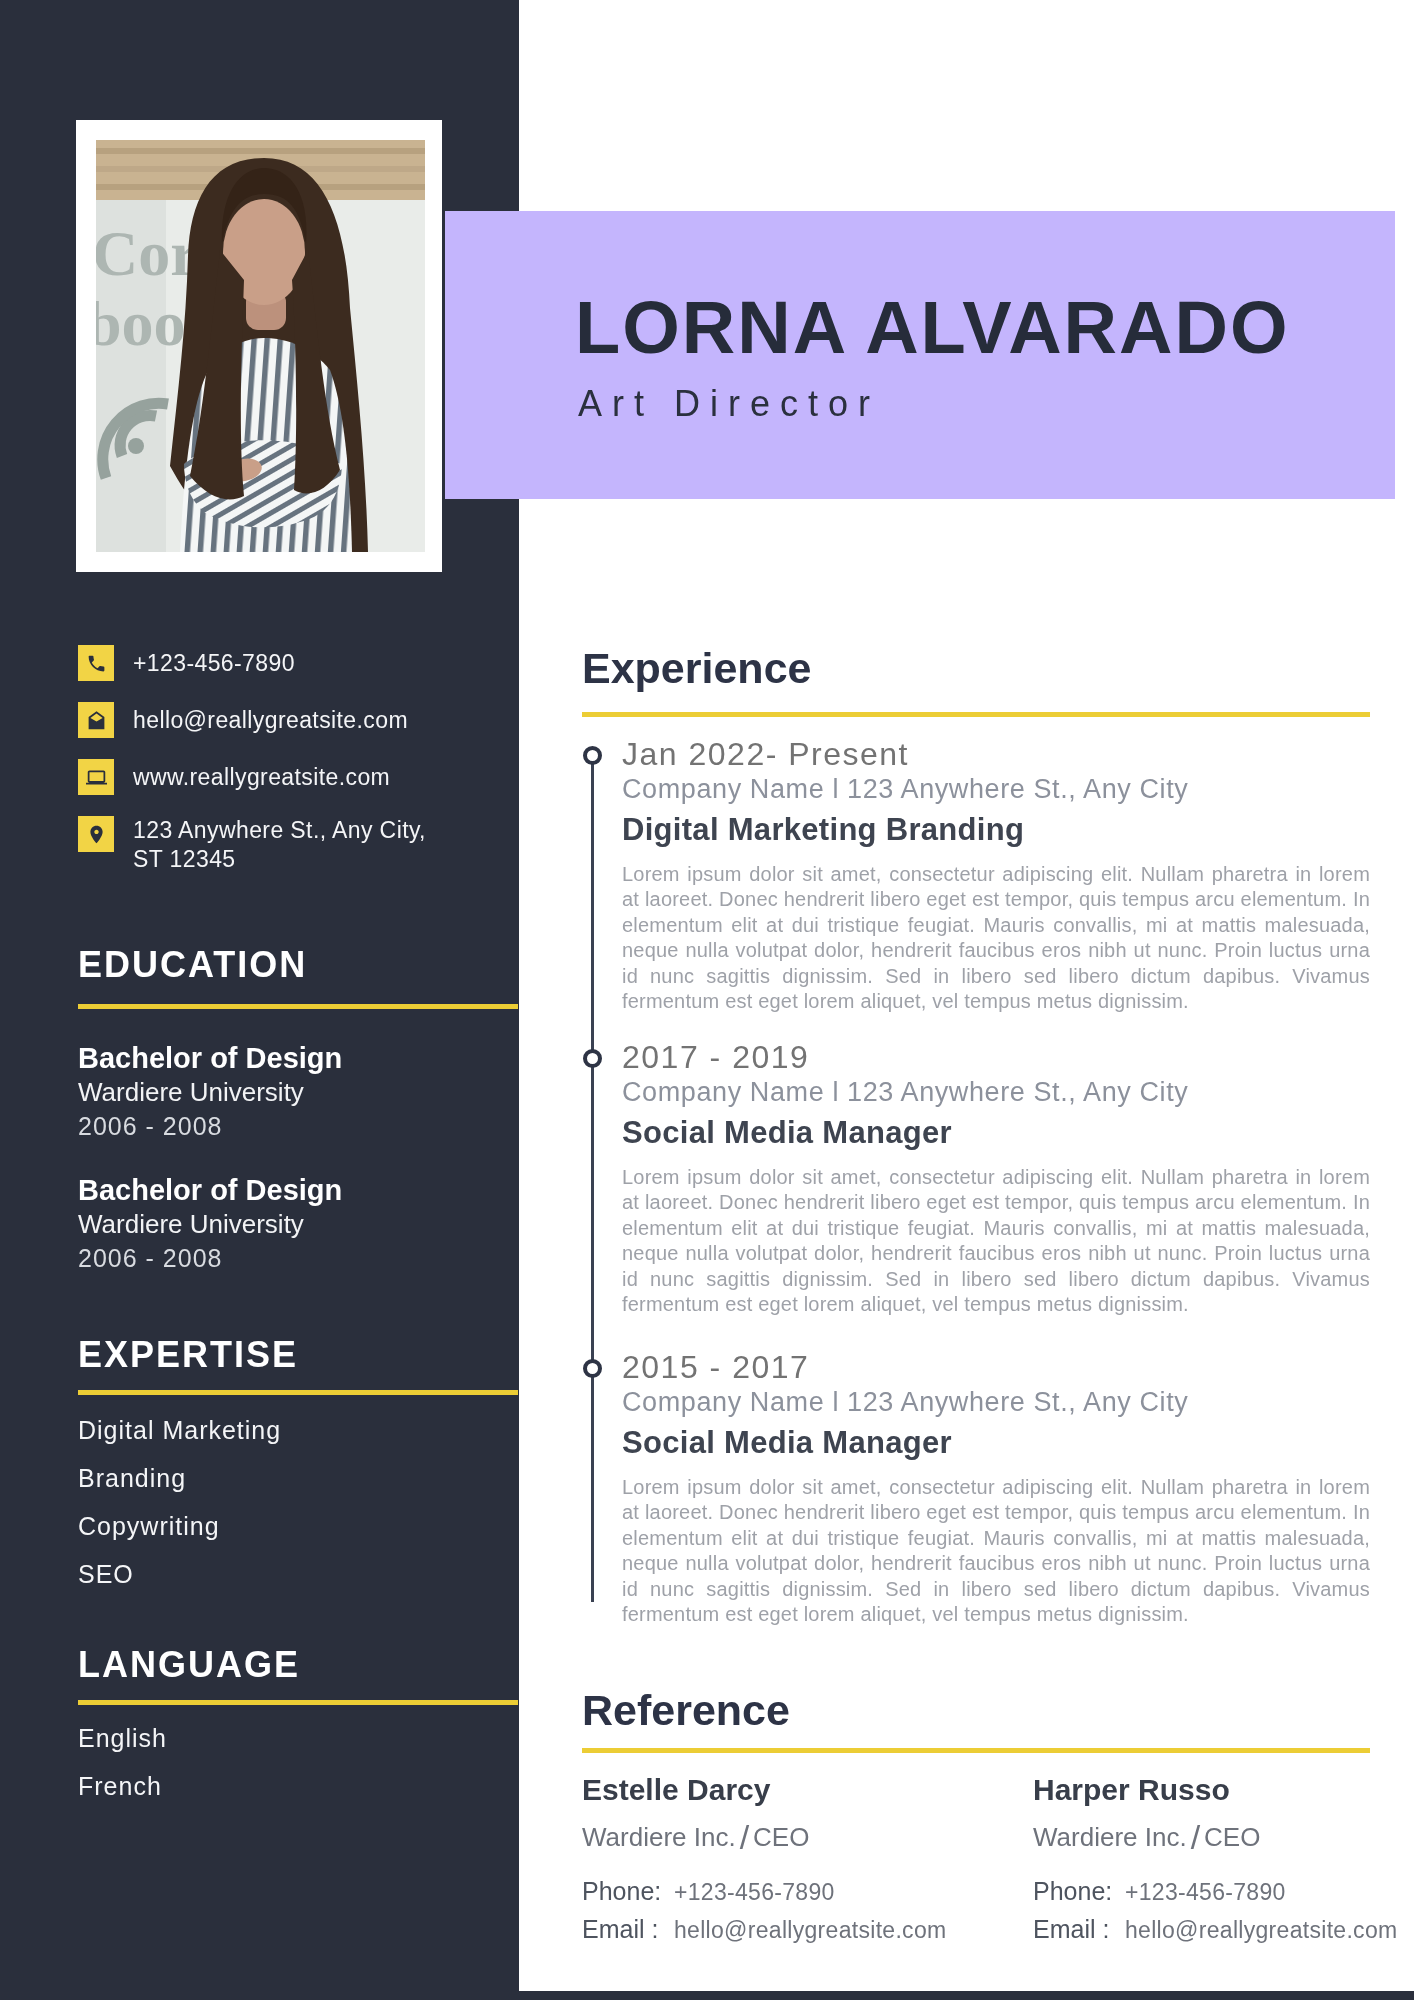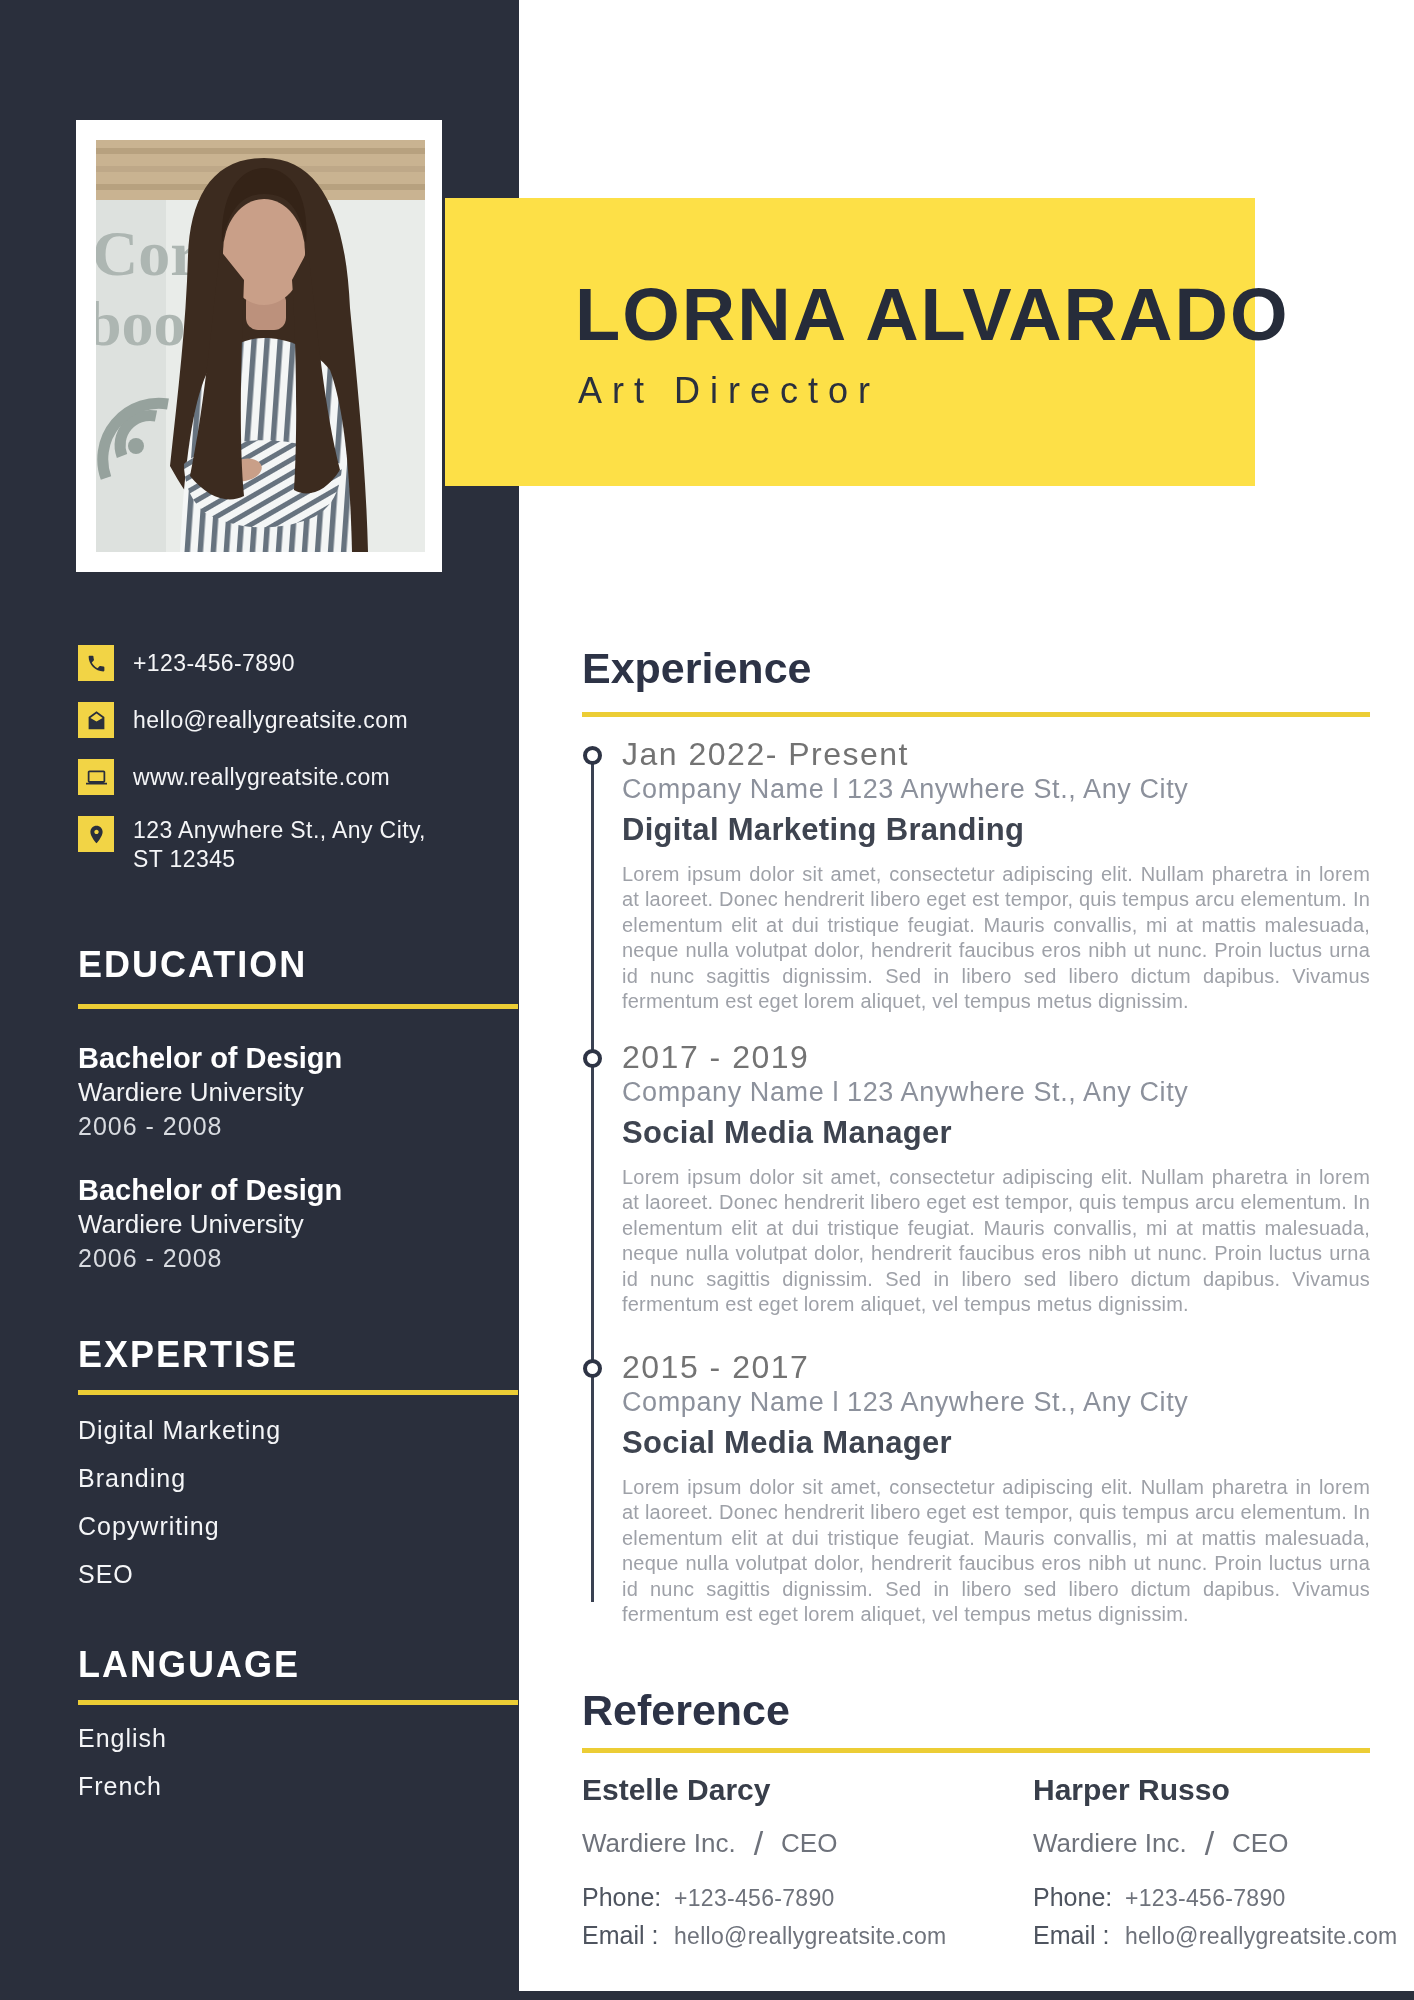--- a/index.html
+++ b/index.html
@@ -19,22 +19,22 @@
     background:#2A2F3C;
   }
   
   .photo-frame {
     position:absolute; left:76px; top:120px; width:366px; height:452px;
     background:#ffffff; padding:20px;
   }
   .photo-frame svg { display:block; width:329px; height:412px; }
   
   .banner {
-    position:absolute; left:445px; top:198px; width:810px; height:288px;
-    background:#fde047;
+    position:absolute; left:445px; top:211px; width:950px; height:288px;
+    background:#c4b5fd;
   }
   .banner-name {
     position:absolute; left:130px; top:74px;
     font-size:74px; font-weight:800; letter-spacing:2px;
     color:#262C3A; white-space:nowrap;
   }
   .banner-title {
     position:absolute; left:133px; top:172px;
     font-size:36px; font-weight:500; letter-spacing:10px;
     color:#2A303E; white-space:nowrap;
@@ -79,21 +79,21 @@
   .xp-role { color:#3E4450; font-size:31px; font-weight:600; line-height:40px; margin-top:4px; letter-spacing:0.3px; }
   .xp-desc {
     color:#9EA1A8; font-size:20px; line-height:25.4px; margin-top:12px;
     text-align:justify; letter-spacing:0.2px;
   }
   
   .ref-col { position:absolute; top:1772px; width:420px; }
   .ref-col.c1 { left:582px; }
   .ref-col.c2 { left:1033px; }
   .ref-name { color:#383E4A; font-size:30px; font-weight:600; line-height:36px; }
-  .ref-company { display:flex; align-items:center; gap:18px; margin-top:16px;
+  .ref-company { display:flex; align-items:center; gap:4px; margin-top:10px;
     color:#6E727B; font-size:26px; }
   .ref-slash { font-size:34px; font-weight:300; color:#6E727B; }
   .ref-row { display:flex; align-items:baseline; margin-top:20px; }
   .ref-row + .ref-row { margin-top:9px; }
   .ref-label { color:#4E545F; font-size:25px; width:92px; flex:0 0 92px; }
   .ref-value { color:#6E727B; font-size:23px; letter-spacing:0.3px; }
 </style>
 </head>
 <body>
 

